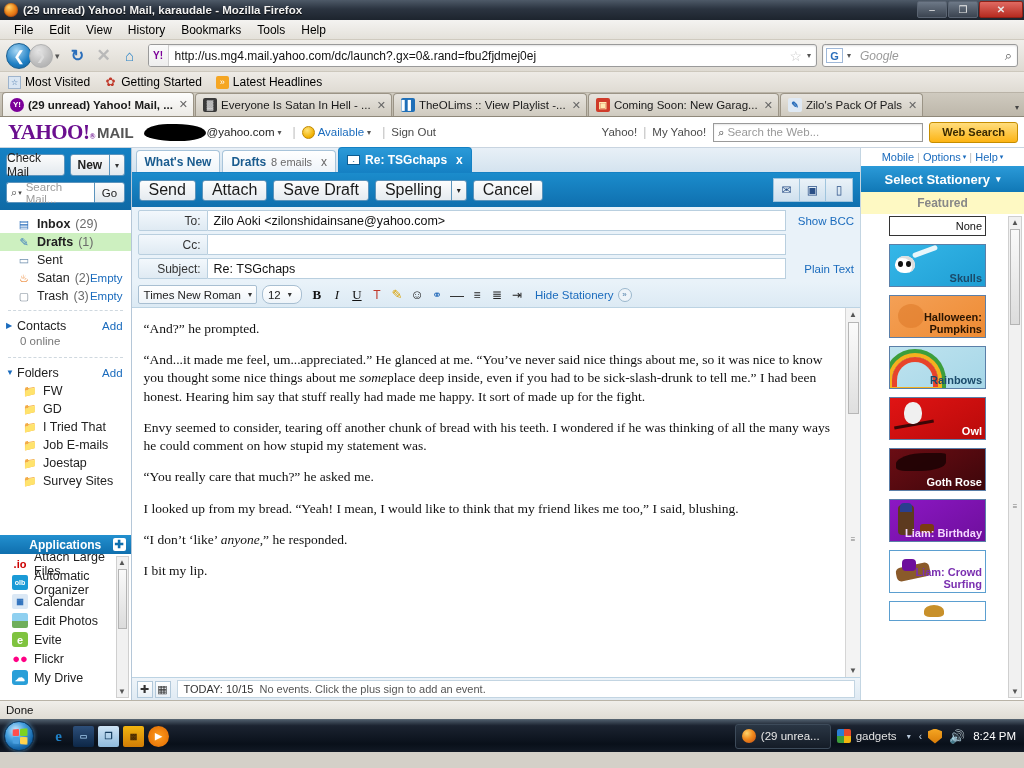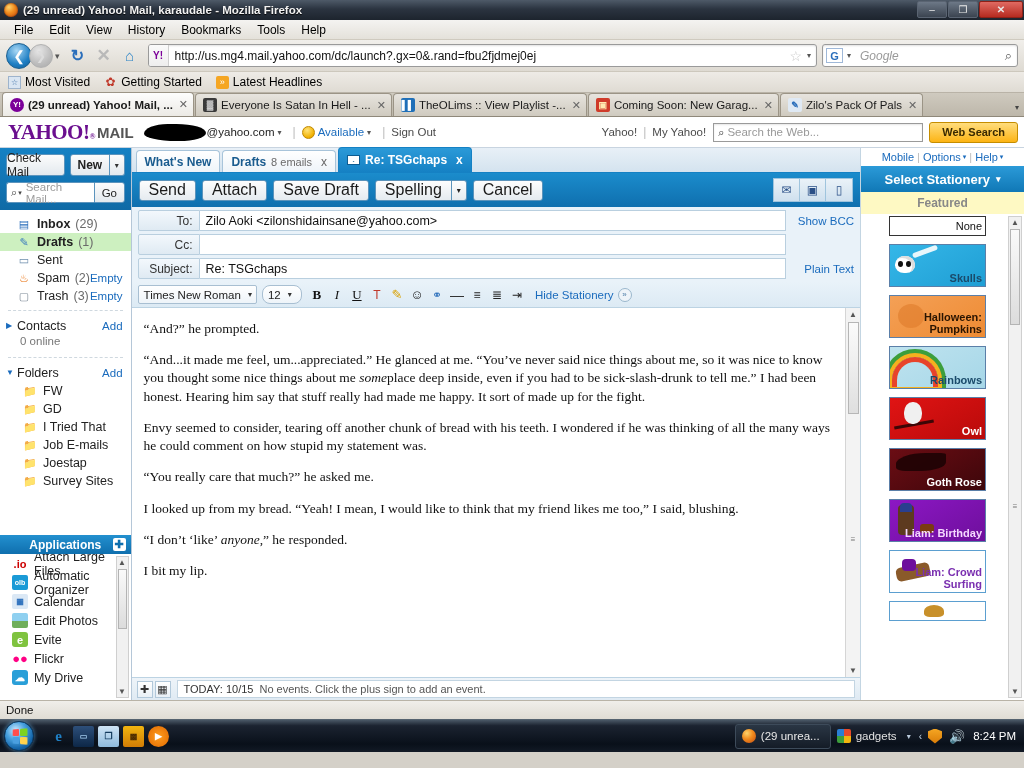--- a/index.html
+++ b/index.html
@@ -420,21 +420,21 @@
     font-size: 12px; color: #2a4f87;
   }
   .ctool-ico:last-child { border-right: none; }
 
   .fieldrow {
     display: flex; align-items: center;
     background: #e9f2f9;
     padding: 3px 6px 0 6px;
   }
   .flabel {
-    width: 62px; height: 21px;
+    width: 70px; height: 21px;
     background: linear-gradient(#f3f8fc, #dfeaf3);
     border: 1px solid #b9cfdf;
     border-radius: 2px 0 0 2px;
     display: flex; align-items: center; justify-content: flex-end;
     padding-right: 6px;
     font-size: 12px; color: #333;
     flex: 0 0 auto;
   }
   .finput {
     flex: 1 1 auto; height: 21px;
@@ -815,21 +815,21 @@
           <span class="fico drafts">✎</span>
           <span class="fname">Drafts</span>
           <span class="fcount">(1)</span>
         </div>
         <div class="frow">
           <span class="fico sent">▭</span>
           <span class="fname normal">Sent</span>
         </div>
         <div class="frow">
           <span class="fico spam">♨</span>
-          <span class="fname normal">Spam</span>
+          <span class="fname normal">Satan</span>
           <span class="fcount">(2)</span>
           <span class="empty">Empty</span>
         </div>
         <div class="frow">
           <span class="fico trash">▢</span>
           <span class="fname normal">Trash</span>
           <span class="fcount">(3)</span>
           <span class="empty">Empty</span>
         </div>
 

